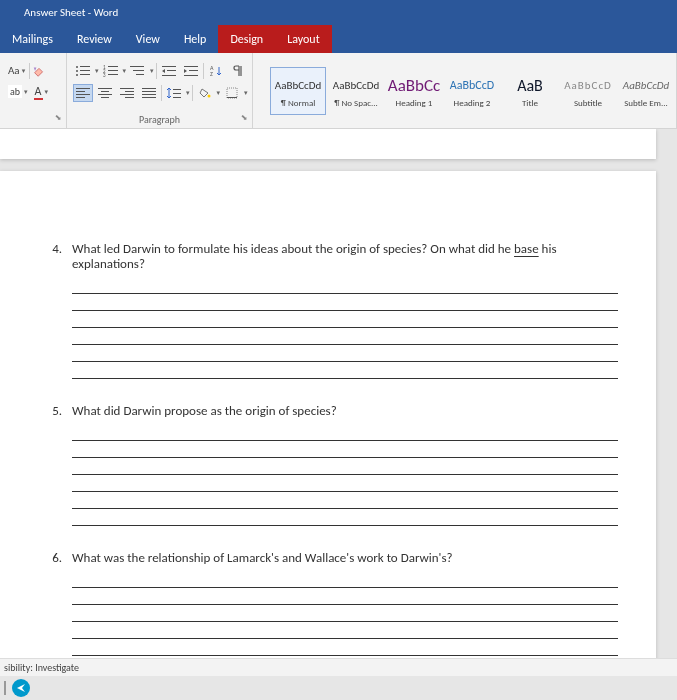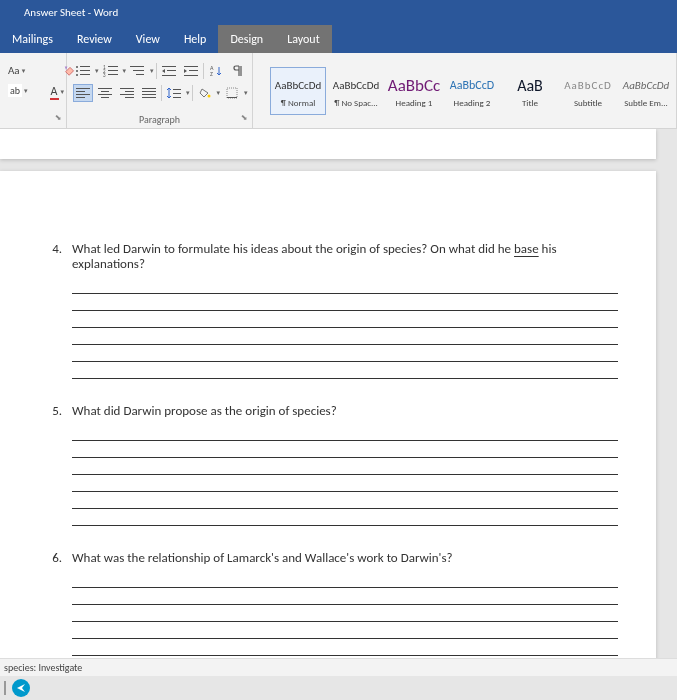--- a/index.html
+++ b/index.html
@@ -4,33 +4,33 @@
   <style>
     * { margin: 0; padding: 0; box-sizing: border-box; font-family: "Segoe UI", Calibri, sans-serif; }
     body { background: #e6e6e6; width: 677px; height: 700px; overflow: hidden; }
     
     .titlebar { background: #2b579a; color: #fff; height: 25px; display: flex; align-items: center; font-size: 11px; padding-left: 20px; }
     .title-left { padding-left: 4px; }
     .table-tools { background: #4a6da7; height: 25px; display: flex; align-items: center; padding: 0 24px; margin-left: 100px; }
     
     .ribbon-tabs { background: #2b579a; color: #fff; display: flex; align-items: center; height: 28px; font-size: 12px; }
     .tab { padding: 0 12px; cursor: pointer; height: 28px; display: flex; align-items: center; }
-    .tab.context { background: #737373; }
+    .tab.context { background: #b91c1c; }
     .tellme { display: flex; align-items: center; gap: 6px; margin-left: 8px; }
     .bulb { width: 14px; height: 14px; }
     
     .ribbon { background: #f3f3f3; border-bottom: 1px solid #d4d4d4; height: 76px; display: flex; }
     .ribbon-group { border-right: 1px solid #d4d4d4; display: flex; flex-direction: column; }
     .ribbon-group-content { flex: 1; display: flex; align-items: center; padding: 4px 6px; gap: 4px; }
     .ribbon-group-label { height: 18px; font-size: 10px; color: #666; text-align: center; position: relative; display: flex; justify-content: center; align-items: center; }
     .launcher { position: absolute; right: 2px; top: 2px; width: 12px; height: 12px; font-size: 8px; color: #888; }
     
     .font-group { width: 67px; }
     .font-col { display: flex; flex-direction: column; gap: 4px; width: 55px; }
-    .font-row { display: flex; gap: 18px; align-items: flex-start; }
+    .font-row { display: flex; gap: 2px; align-items: center; }
     .btn-sm { font-size: 11px; color: #444; display: flex; align-items: center; gap: 2px; padding: 1px 2px; }
     .caret { font-size: 7px; color: #666; }
     .divider { width: 1px; height: 16px; background: #ccc; }
     .clear-fmt { width: 14px; height: 14px; }
     .font-color-a { font-size: 12px; border-bottom: 2px solid #d13438; padding: 0 1px; }
     .highlight { font-size: 10px; background: #fff; padding: 0 2px; }
 
     .para-group { width: 186px; }
     .para-col { display: flex; flex-direction: column; gap: 4px; }
     .para-row { display: flex; gap: 2px; align-items: center; }
@@ -329,21 +329,21 @@
           <div class="answer-line"></div>
           <div class="answer-line"></div>
           <div class="answer-line"></div>
           <div class="answer-line"></div>
         </div>
       </div>
     </div>
 </div>
 
 <div class="statusbar">
-  <span>species: Investigate</span>
+  <span>sibility: Investigate</span>
 </div>
 
 <div class="taskbar">
   <span style="width:2px;height:14px;background:#999;"></span>
   <span class="tb-icon" style="background:#0099cc;display:flex;align-items:center;justify-content:center;">
     <svg width="10" height="10" viewBox="0 0 10 10">
         <path d="M1 5 L9 1 L6 5 L9 9 Z" fill="#fff"></path>
       </svg>
   </span>
 </div>

